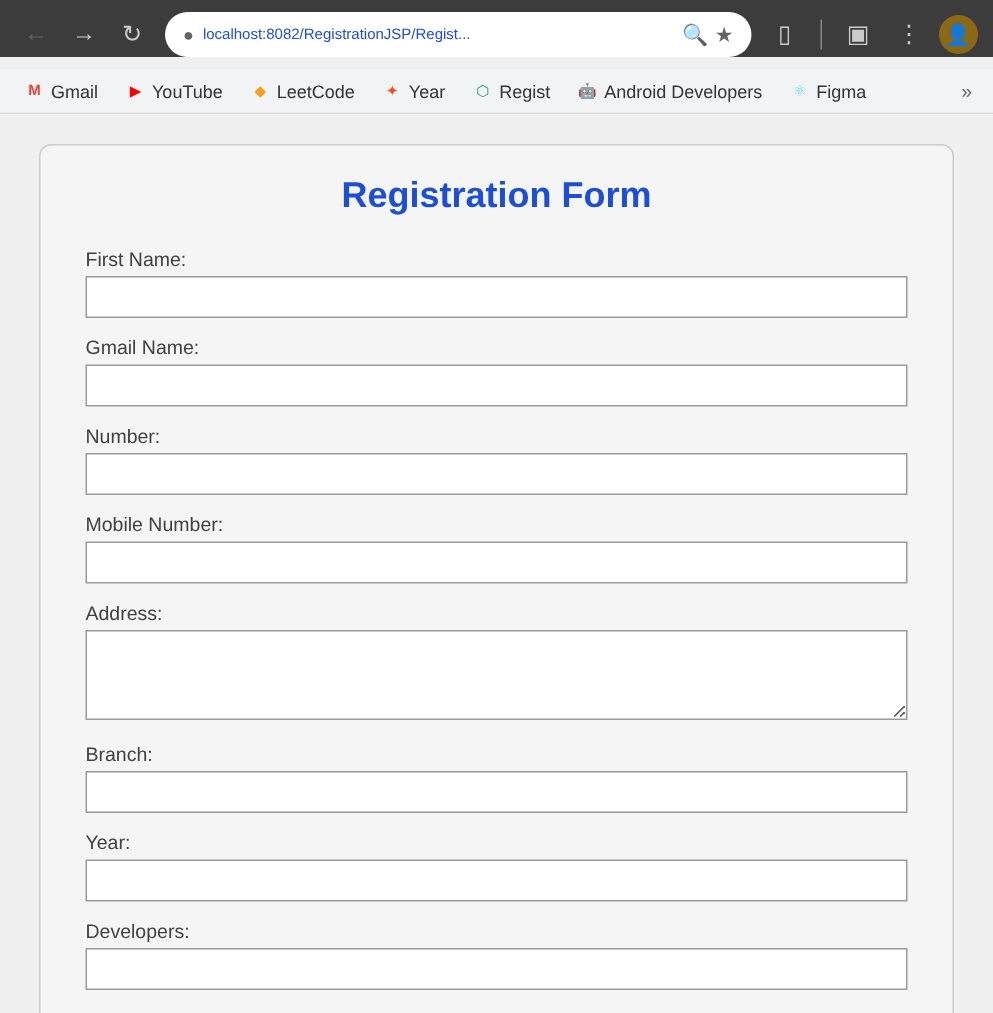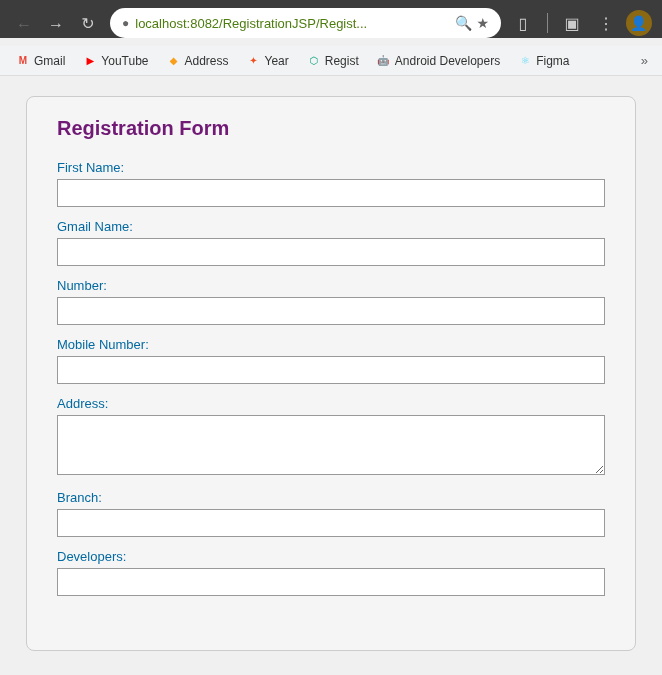--- a/index.html
+++ b/index.html
@@ -56,22 +56,22 @@
       height: 30px;
     }
 
     .address-bar-lock {
       color: #666;
       font-size: 12px;
     }
 
     .address-text {
       flex: 1;
-      font-size: 13px;
-      color: #4d7c0f;
+      font-size: 10px;
+      color: #1d4ed8;
       overflow: hidden;
       text-overflow: ellipsis;
       white-space: nowrap;
     }
 
     .address-icons {
       display: flex;
       gap: 4px;
       align-items: center;
       color: #666;
@@ -167,34 +167,35 @@
     .form-container {
       background: #f5f5f5;
       border: 1px solid #ccc;
       border-radius: 8px;
       padding: 20px 30px 30px 30px;
       width: 610px;
       max-width: 100%;
     }
 
     .form-title {
-      font-size: 20px;
+      text-align: center;
+      font-size: 24px;
       font-weight: bold;
       margin-bottom: 20px;
-      color: #701a75;
+      color: #1d4ed8;
     }
 
     .form-group {
       margin-bottom: 12px;
     }
 
     .form-label {
       display: block;
       margin-bottom: 4px;
-      color: #0369a1;
+      color: #404040;
       font-size: 13px;
       font-weight: normal;
     }
 
     .form-input {
       width: 100%;
       height: 28px;
       border: 1px solid #999;
       background: #fff;
       padding: 4px 6px;
@@ -254,21 +255,21 @@
   <div class="bookmark-item">
     <span class="bookmark-favicon bm-gmail">M</span>
     <span>Gmail</span>
   </div>
   <div class="bookmark-item">
     <span class="bookmark-favicon bm-youtube">▶</span>
     <span>YouTube</span>
   </div>
   <div class="bookmark-item">
     <span class="bookmark-favicon bm-leetcode">◆</span>
-    <span>Address</span>
+    <span>LeetCode</span>
   </div>
   <div class="bookmark-item">
     <span class="bookmark-favicon bm-figma">✦</span>
     <span>Year</span>
   </div>
   <div class="bookmark-item">
     <span class="bookmark-favicon bm-chatgpt">⬡</span>
     <span>Regist</span>
   </div>
   <div class="bookmark-item">
@@ -309,20 +310,24 @@
     <div class="form-group">
       <label class="form-label">Address:</label>
       <textarea class="form-textarea" style=""></textarea>
     </div>
 
     <div class="form-group">
       <label class="form-label">Branch:</label>
       <input class="form-input" type="text" style="">
     </div>
 
+    <div class="form-group">
+      <label class="form-label">Year:</label>
+      <input class="form-input" type="text" style="">
+    </div>
 
     <div class="form-group">
       <label class="form-label">Developers:</label>
       <input class="form-input" type="text" style="">
     </div>
 
   </div>
 </div>
 
 </body></html>

